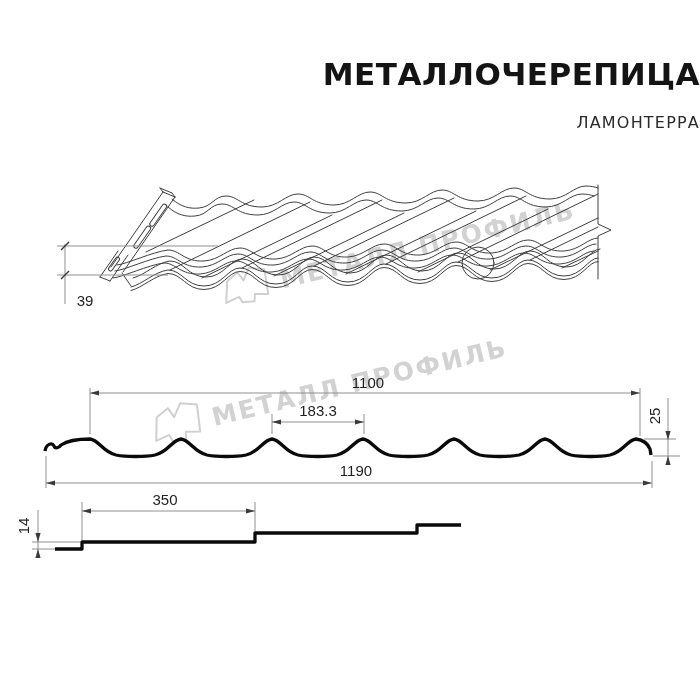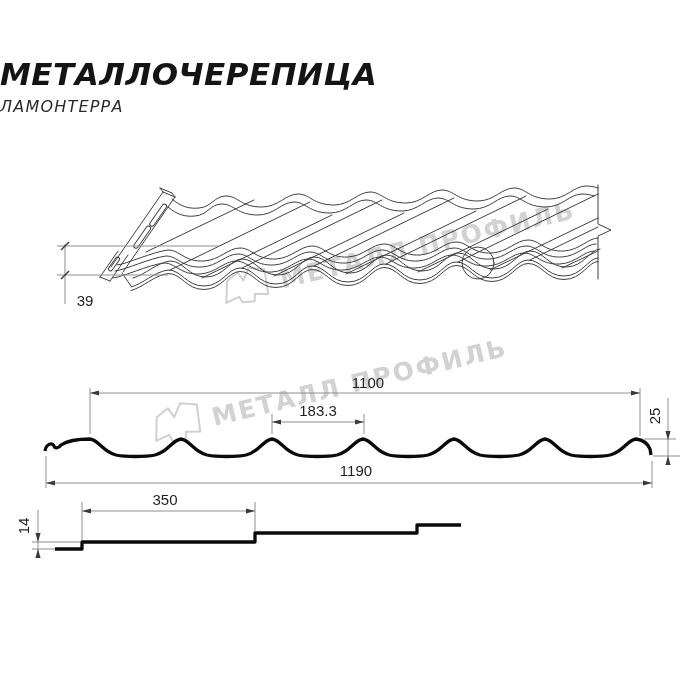--- a/index.html
+++ b/index.html
@@ -1,21 +1,21 @@
 <!DOCTYPE html>
 <html><head>
 <meta charset="utf-8">
 <style>
   html,body{margin:0;padding:0;background:#fff;}
   .page{position:relative;width:700px;height:700px;background:#ffffff;overflow:hidden;
         font-family:"Liberation Sans",sans-serif;}
-  .header{position:absolute;left:0;top:58px;width:700px;text-align:left;font-style:italic;}
+  .header{position:absolute;left:0;top:58px;width:700px;text-align:right;}
   .title{font-family:"DejaVu Sans",sans-serif;font-weight:800;font-size:31px;
          letter-spacing:0.5px;color:#141414;line-height:1.05;}
-  .subtitle{margin-top:6px;font-family:"DejaVu Sans",sans-serif;font-weight:400;
+  .subtitle{margin-top:22px;font-family:"DejaVu Sans",sans-serif;font-weight:400;
             font-size:16px;letter-spacing:1.2px;color:#2a2a2a;}
   svg{position:absolute;left:0;top:0;}
   .thin{stroke:#3f3f3f;stroke-width:1;fill:none;stroke-linejoin:round;stroke-linecap:round;}
   .dim{stroke:#8f8f8f;stroke-width:1;fill:none;}
   .arrow{fill:#3a3a3a;stroke:none;}
   .tick{stroke:#3a3a3a;stroke-width:1.4;fill:none;}
   .thick{stroke:#0a0a0a;stroke-width:3.3;fill:none;stroke-linejoin:round;stroke-linecap:butt;}
   .dimtxt{font-family:"Liberation Sans",sans-serif;font-size:15px;fill:#1f1f1f;}
   .wm-txt{font-family:"DejaVu Sans",sans-serif;font-weight:700;font-size:25px;
           letter-spacing:2px;fill:#d2d2d2;}

